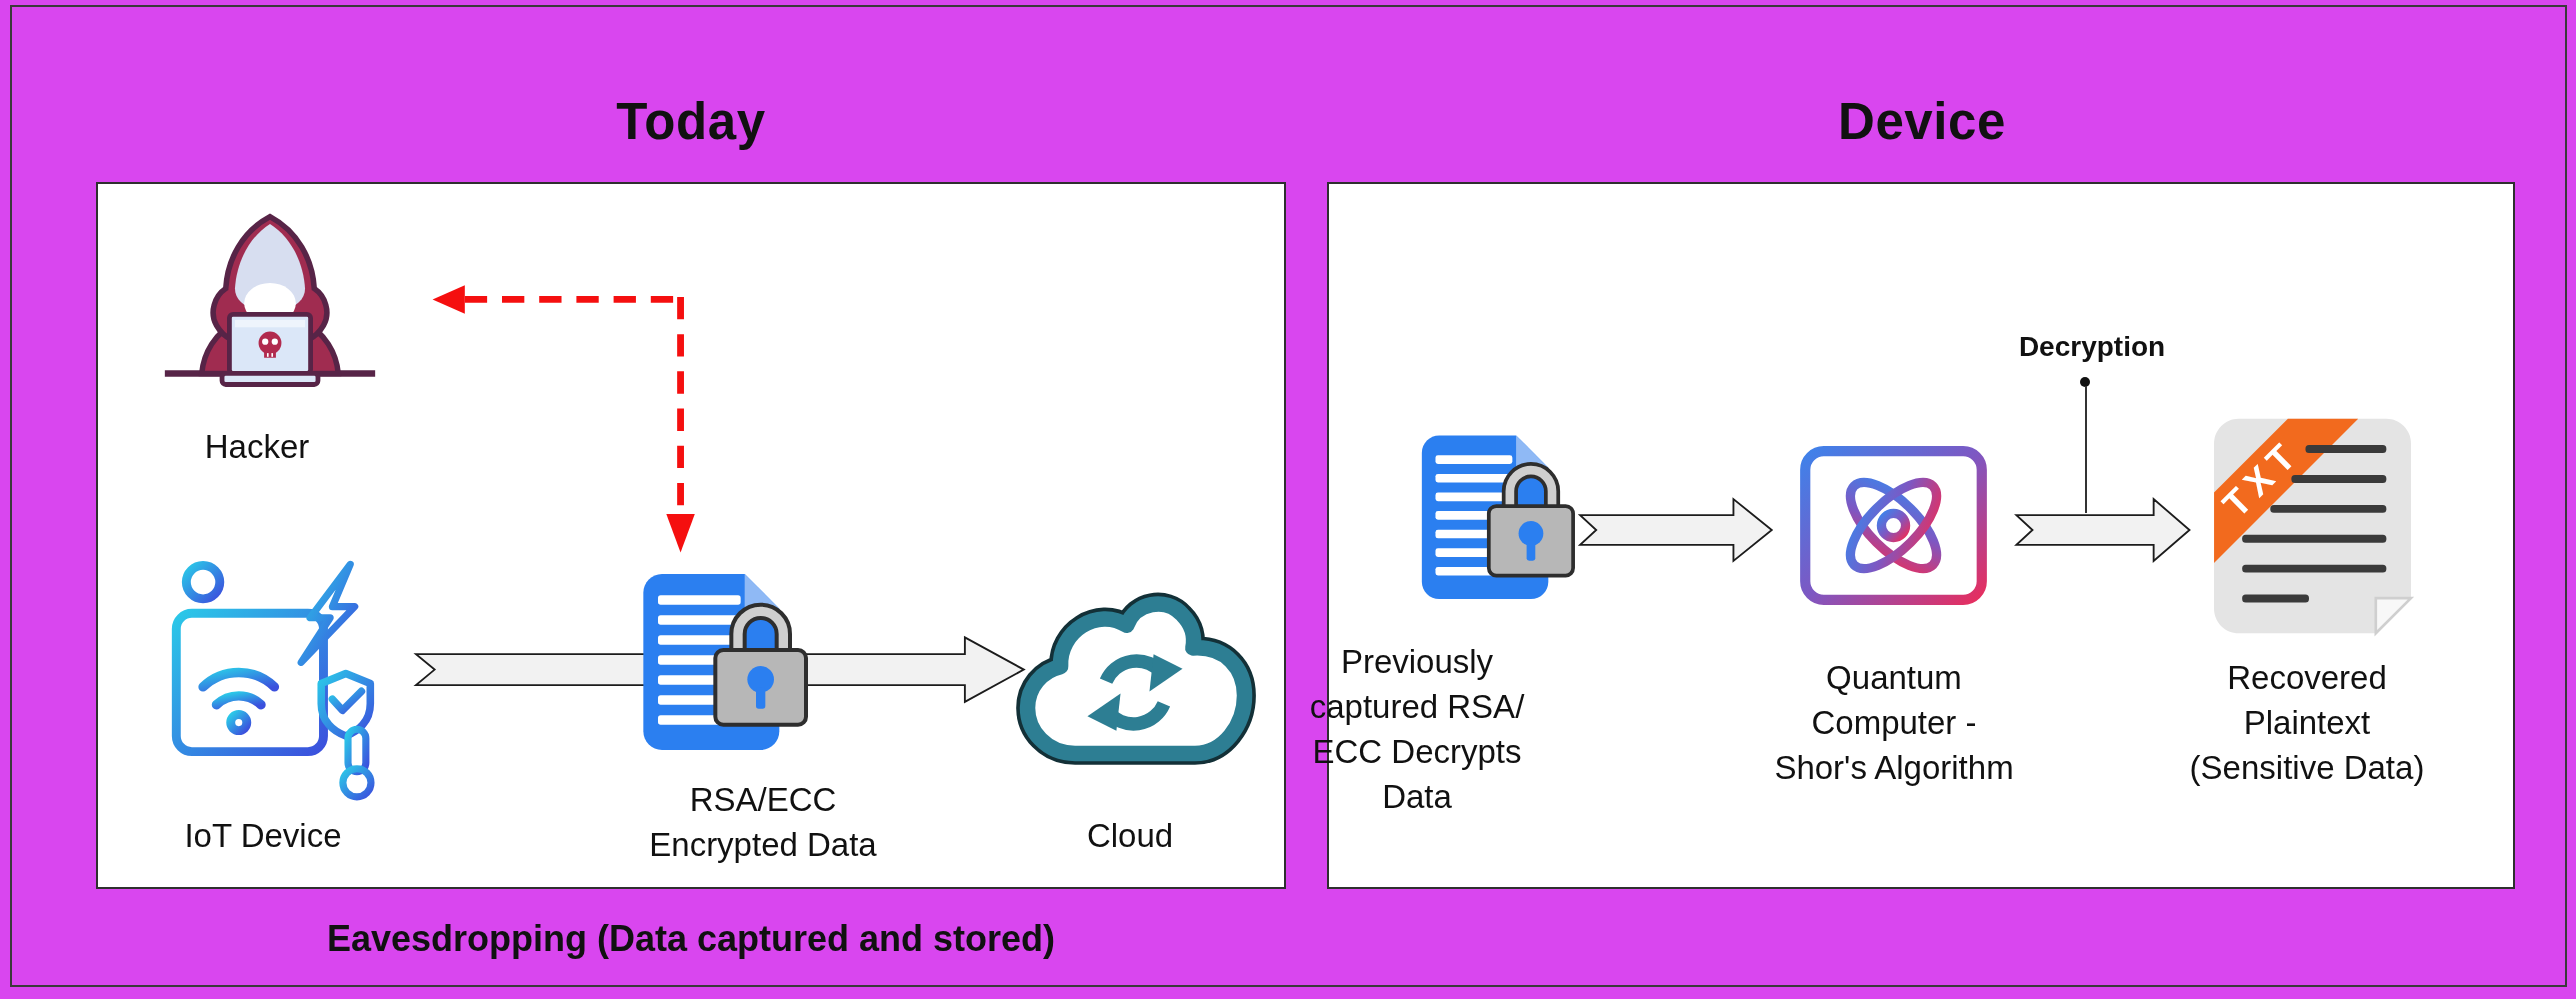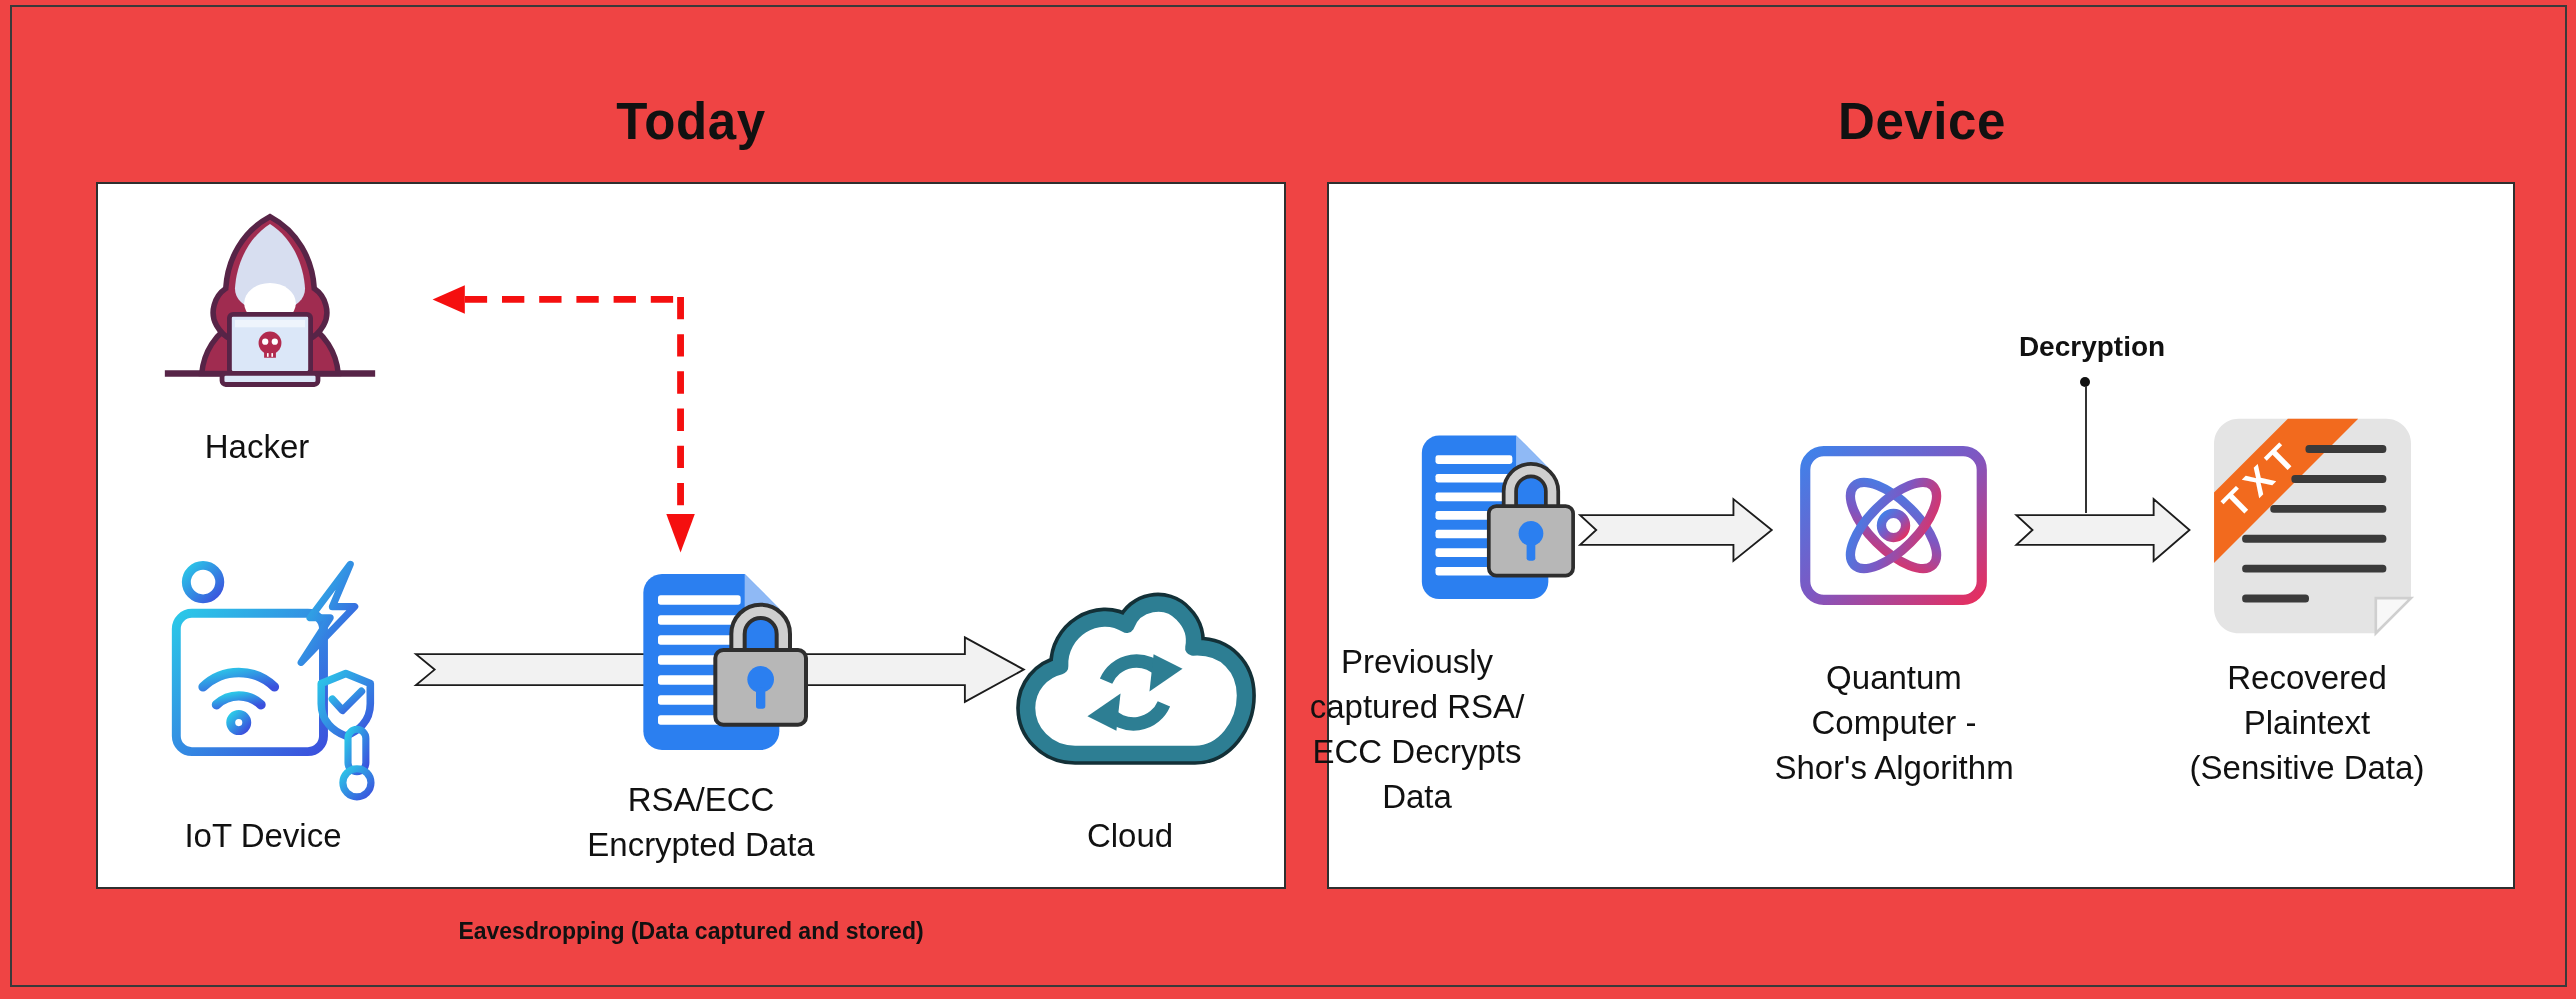--- a/index.html
+++ b/index.html
@@ -1,25 +1,25 @@
 <!DOCTYPE html>
 <html style="font-size:10px"><head>
 <meta charset="utf-8">
 <style>
   html,body{margin:0;padding:0;background:#ffffff;}
-  .stage{position:relative;width:2576px;height:999px;background:#ef4444;overflow:hidden;
+  .stage{position:relative;width:2576px;height:999px;background:#d946ef;overflow:hidden;
          font-family:"Liberation Sans",sans-serif;color:#111;}
   .abs{position:absolute;}
   .outer-frame{left:10px;top:5px;width:2553px;height:978px;border:2.5px solid #3a3a3a;}
   .panel{border:2.5px solid #2f2f2f;background:#fff;}
   .panel.left{left:96px;top:182px;width:1186px;height:703px;}
   .panel.right{left:1327px;top:182px;width:1184px;height:703px;}
   .ctr{transform:translateX(-50%);text-align:center;white-space:nowrap;}
   .title{font-size:51px;font-weight:700;letter-spacing:0.6px;}
-  .caption{font-size:23px;font-weight:700;}
+  .caption{font-size:36px;font-weight:700;}
   .lbl{font-size:33px;font-weight:400;line-height:45px;}
   .lbl div{white-space:nowrap;}
   .annot{font-size:28px;font-weight:700;}
   .dot{width:10px;height:10px;border-radius:50%;background:#111;}
   .vline{width:1.9px;background:#333;}
   svg{display:block;overflow:visible;}
 </style>
 </head>
 <body>
 
@@ -110,21 +110,21 @@
       <line x1="82.5" y1="82" x2="87" y2="82" stroke-width="2.6"></line>
       <line x1="82.5" y1="87.5" x2="87" y2="87.5" stroke-width="2.6"></line>
       <line x1="82.5" y1="93" x2="87" y2="93" stroke-width="2.6"></line>
     </g>
   </svg>
   <div class="abs ctr lbl" style="left:263px;top:813px;">IoT Device</div>
 
   <svg class="abs" style="left:622px;top:566px;" width="200" height="200" viewBox="0 0 150 150">
     <use href="#doclock"></use>
   </svg>
-  <div class="abs ctr lbl" style="left:701px;top:777px;text-align:center;">
+  <div class="abs ctr lbl" style="left:763px;top:777px;text-align:center;">
     <div>RSA/ECC</div>
     <div>Encrypted Data</div>
   </div>
 
   <svg class="abs" style="left:1011px;top:572px;" width="248" height="214" viewBox="0 0 120 100">
     <path d="M31 86 C17 86 8 75 8 64 C8 54 15 46 24 44 C23 27 42 15 56 24 C60 13 75 10 83 19 C88 24 89 30 88 35 C104 34 113 45 113 58 C113 72 103 86 89 86 Z" fill="#ffffff" stroke="#133037" stroke-width="11" stroke-linejoin="round"></path>
     <path d="M31 86 C17 86 8 75 8 64 C8 54 15 46 24 44 C23 27 42 15 56 24 C60 13 75 10 83 19 C88 24 89 30 88 35 C104 34 113 45 113 58 C113 72 103 86 89 86 Z" fill="#ffffff" stroke="#2d7e93" stroke-width="7.5" stroke-linejoin="round"></path>
     <g>
       <path d="M46 51 a16 16 0 0 1 27 -4" fill="none" stroke="#2d7e93" stroke-width="6.5"></path>
       <polygon points="69,38 83,45 67,56" fill="#2d7e93"></polygon>

